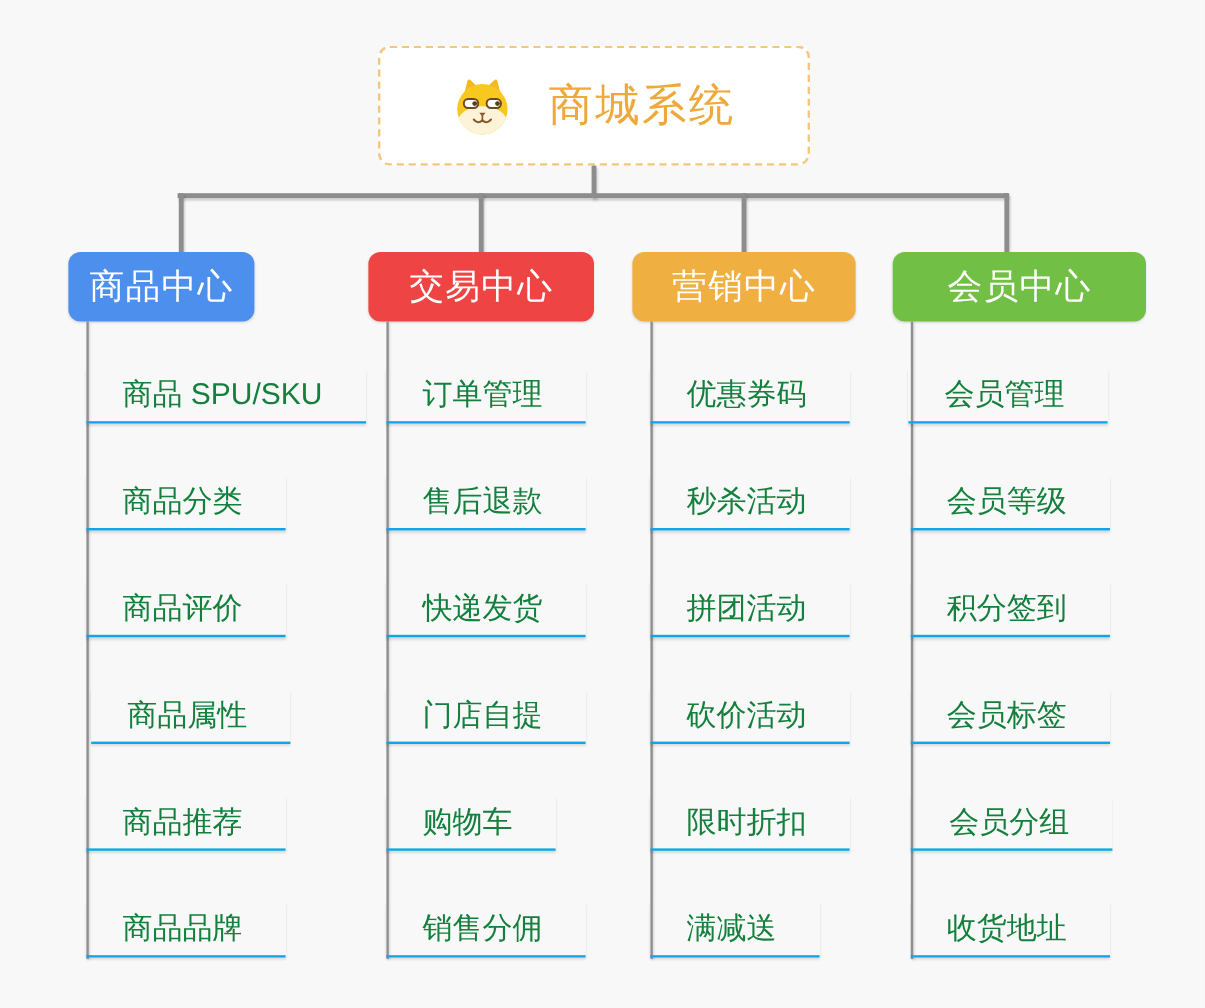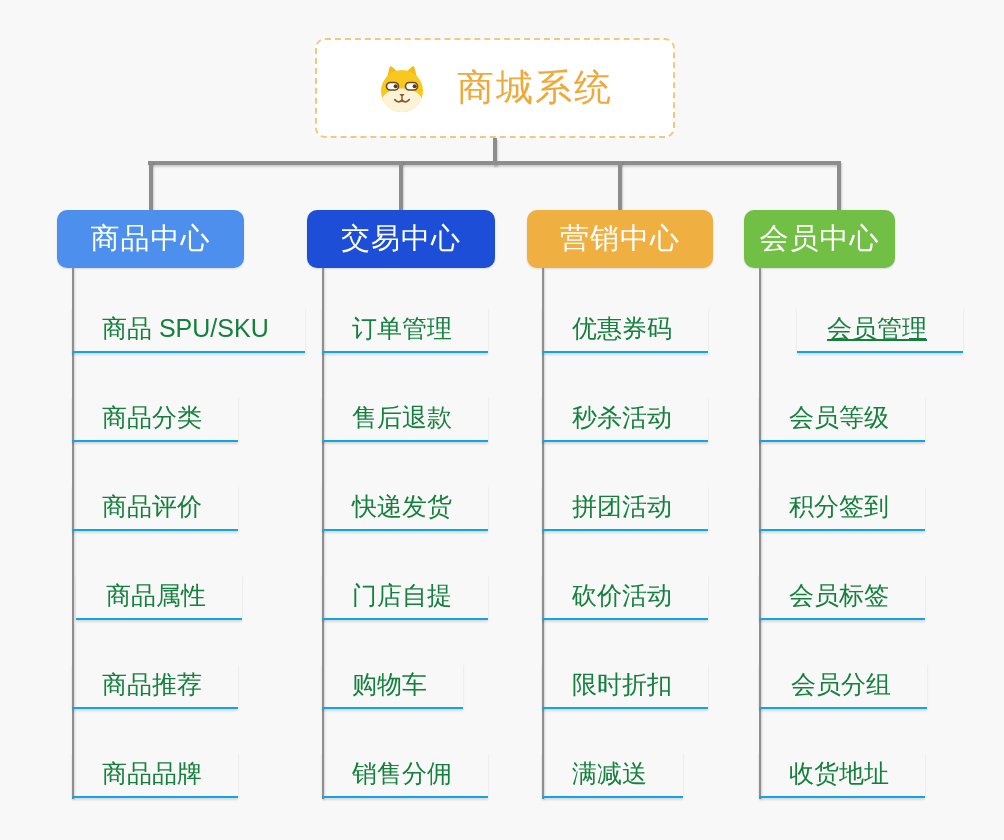--- a/index.html
+++ b/index.html
@@ -80,21 +80,21 @@
       </svg>
     </span>
     <span class="root-title">商城系统</span>
   </div>
 
   <div class="stub"></div>
   <div class="bus"></div>
 
   <div id="branches">
       <div class="drop" style="left: 148.5px;"></div>
-      <div class="bnode" style="left: 57px; width: 187px; background: rgb(76, 143, 236);">
+      <div class="bnode" style="left: 57px; width: 155px; background: rgb(76, 143, 236);">
         <span>商品中心</span>
       </div>
       <div class="trunk" style="left: 72px;"></div>
       <div class="item" style="left: 72px; top: 307px;">
         <span>商品 SPU/SKU</span>
       </div>
       <div class="item" style="left: 72px; top: 396px;">
         <span>商品分类</span>
       </div>
       <div class="item" style="left: 72px; top: 485px;">
@@ -103,21 +103,21 @@
       <div class="item" style="left: 76px; top: 574px;">
         <span>商品属性</span>
       </div>
       <div class="item" style="left: 72px; top: 663px;">
         <span>商品推荐</span>
       </div>
       <div class="item" style="left: 72px; top: 752px;">
         <span>商品品牌</span>
       </div>
       <div class="drop" style="left: 399px;"></div>
-      <div class="bnode" style="left: 307px; width: 188px; background: #1d4ed8;">
+      <div class="bnode" style="left: 307px; width: 188px; background: #ef4444;">
         <span>交易中心</span>
       </div>
       <div class="trunk" style="left: 322px;"></div>
       <div class="item" style="left: 322px; top: 307px;">
         <span>订单管理</span>
       </div>
       <div class="item" style="left: 322px; top: 396px;">
         <span>售后退款</span>
       </div>
       <div class="item" style="left: 322px; top: 485px;">
@@ -149,25 +149,25 @@
       <div class="item" style="left: 542px; top: 574px;">
         <span>砍价活动</span>
       </div>
       <div class="item" style="left: 542px; top: 663px; justify-content: center;">
         <span>限时折扣</span>
       </div>
       <div class="item" style="left: 542px; top: 752px;">
         <span>满减送</span>
       </div>
       <div class="drop" style="left: 836.5px;"></div>
-      <div class="bnode" style="left: 744px; width: 151px; background: rgb(113, 191, 69);">
+      <div class="bnode" style="left: 744px; width: 211px; background: rgb(113, 191, 69);">
         <span>会员中心</span>
       </div>
       <div class="trunk" style="left: 759px;"></div>
-      <div class="item" style="left: 797px; top: 307px; text-decoration: underline;">
+      <div class="item" style="left: 757px; top: 307px;">
         <span>会员管理</span>
       </div>
       <div class="item" style="left: 759px; top: 396px;">
         <span>会员等级</span>
       </div>
       <div class="item" style="left: 759px; top: 485px;">
         <span>积分签到</span>
       </div>
       <div class="item" style="left: 759px; top: 574px;">
         <span>会员标签</span>

